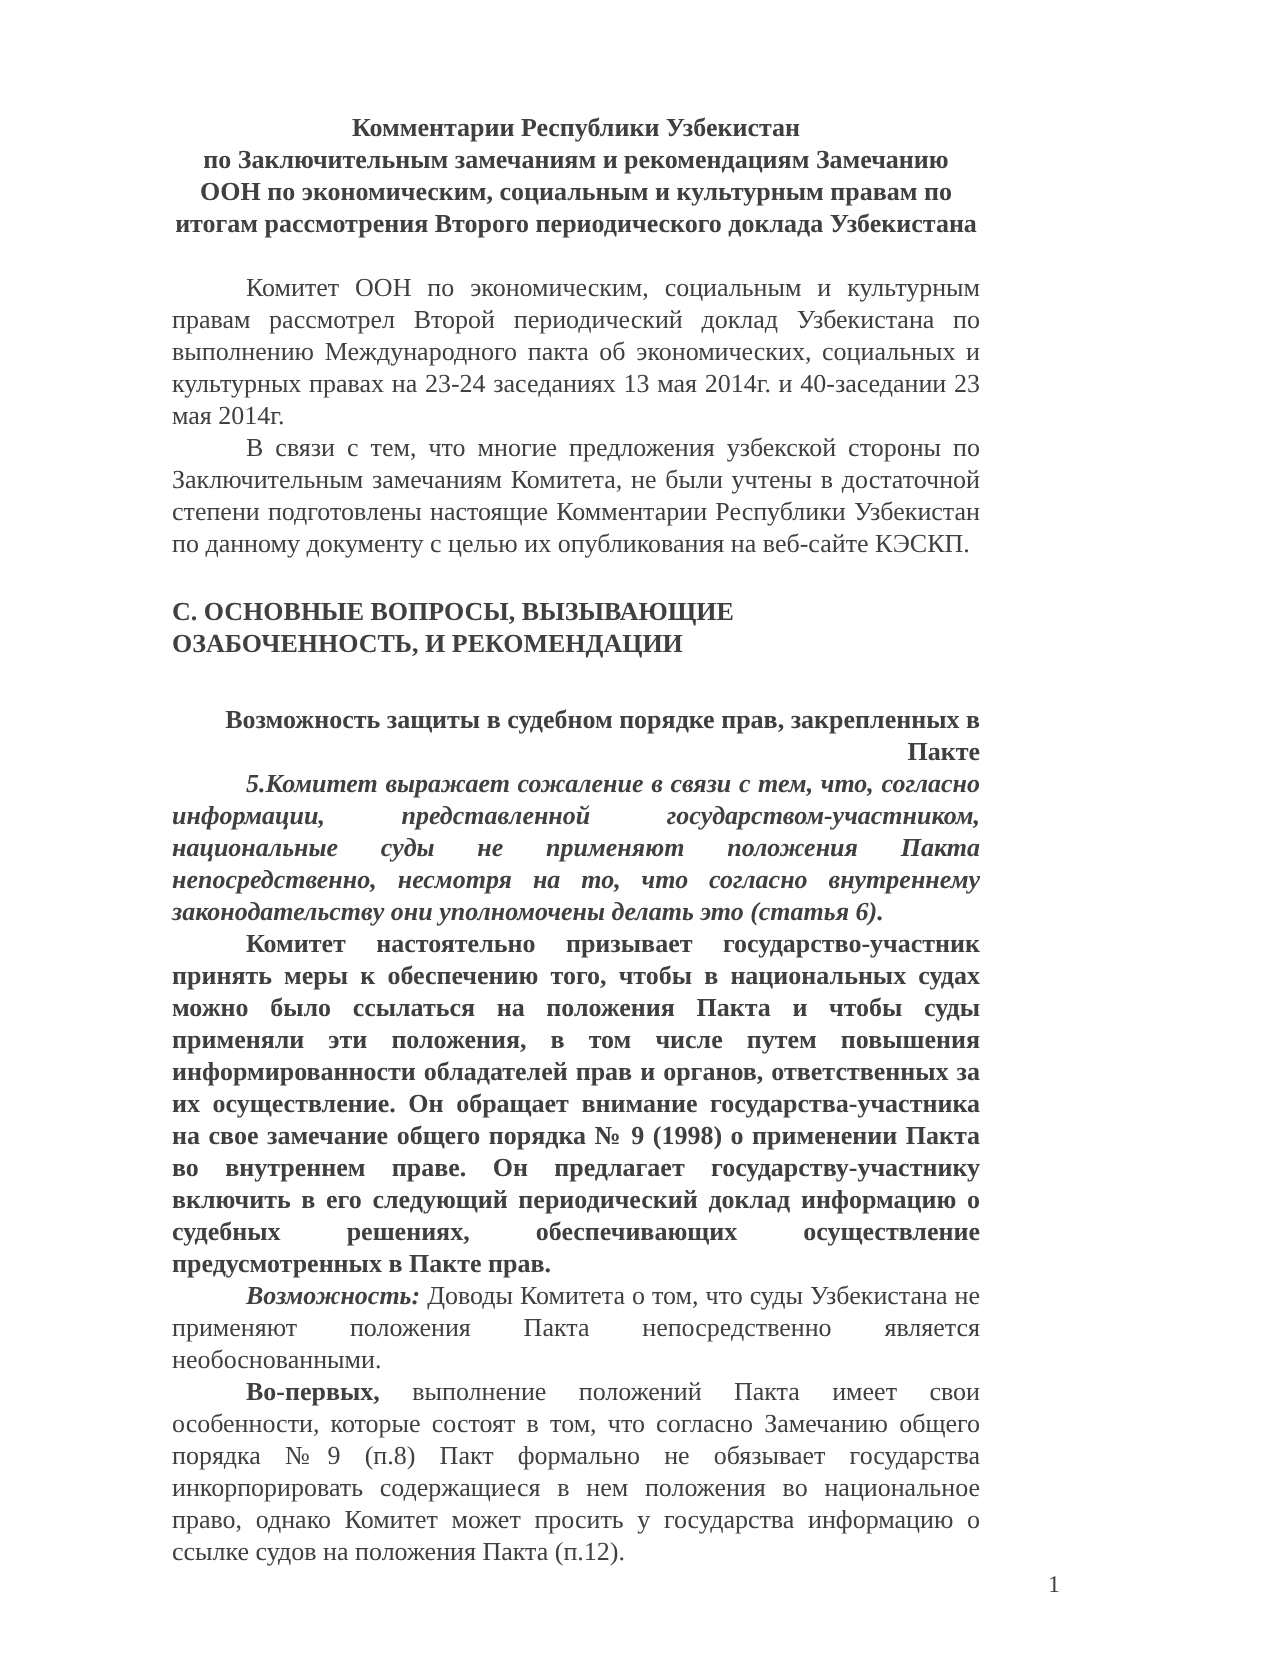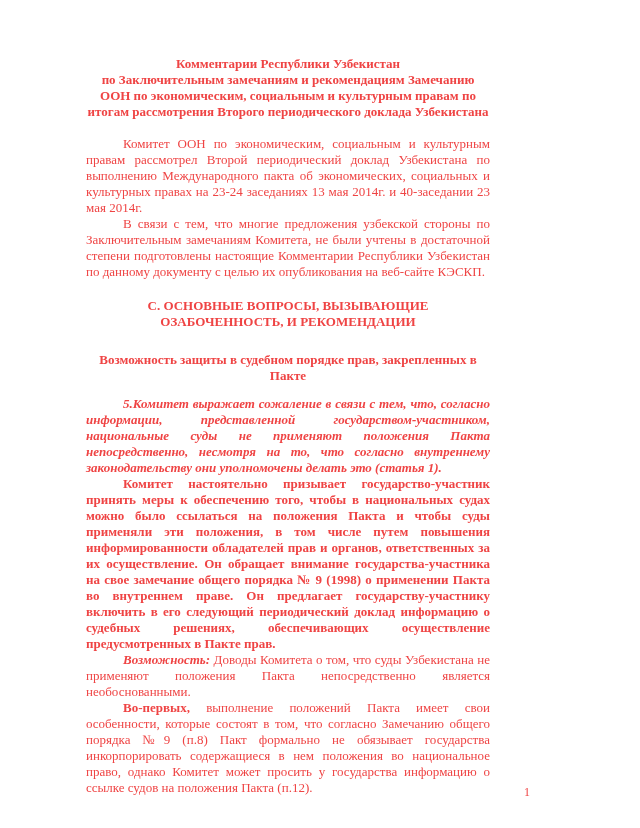--- a/index.html
+++ b/index.html
@@ -5,42 +5,41 @@
   * { box-sizing: border-box; }
   html, body {
     margin: 0;
     padding: 0;
     background: #ffffff;
   }
   .page {
     width: 572px;
     height: 828px;
     background: #ffffff;
-    color: #ef4444;
+    color: #404040;
     font-family: "Liberation Serif", "DejaVu Serif", serif;
     font-size: 13px;
     line-height: 16px;
     padding: 56px 82px 24px 86px;
     position: relative;
     overflow: hidden;
   }
   .doc-title {
     text-align: center;
     font-weight: bold;
     margin: 0 0 16px 0;
   }
   .section-heading {
-    text-align: center;
     font-weight: bold;
     margin: 18px 0 0 0;
   }
   .subsection-heading {
-    text-align: center;
+    text-align: right;
     font-weight: bold;
-    margin: 22px 0 12px 0;
+    margin: 22px 0 0 0;
   }
   p.body {
     margin: 0;
     text-align: justify;
     text-indent: 37px;
   }
   .mt { margin-top: 18px; }
   .mt-lg { margin-top: 22px; }
   .bold { font-weight: bold; margin-top: 27px; }
   .bold-italic { font-weight: bold; font-style: italic; }
@@ -62,21 +61,21 @@
   </div>
 
   <p class="body">Комитет ООН по экономическим, социальным и культурным правам рассмотрел Второй периодический доклад Узбекистана по выполнению Международного пакта об экономических, социальных и культурных правах на 23-24 заседаниях 13 мая 2014г. и 40-заседании 23 мая 2014г.</p>
 
   <p class="body">В связи с тем, что многие предложения узбекской стороны по Заключительным замечаниям Комитета, не были учтены в достаточной степени подготовлены настоящие Комментарии Республики Узбекистан по данному документу с целью их опубликования на веб-сайте КЭСКП.</p>
 
   <p class="section-heading">С. ОСНОВНЫЕ ВОПРОСЫ, ВЫЗЫВАЮЩИЕ ОЗАБОЧЕННОСТЬ, И РЕКОМЕНДАЦИИ</p>
 
   <p class="subsection-heading">Возможность защиты в судебном порядке прав, закрепленных в Пакте</p>
 
-  <p class="body bold-italic mt-lg">5.Комитет выражает сожаление в связи с тем, что, согласно информации, представленной государством-участником, национальные суды не применяют положения Пакта непосредственно, несмотря на то, что согласно внутреннему законодательству они уполномочены делать это (статья 1).</p>
+  <p class="body bold-italic mt-lg">5.Комитет выражает сожаление в связи с тем, что, согласно информации, представленной государством-участником, национальные суды не применяют положения Пакта непосредственно, несмотря на то, что согласно внутреннему законодательству они уполномочены делать это (статья 6).</p>
 
   <p class="body bold">Комитет настоятельно призывает государство-участник принять меры к обеспечению того, чтобы в национальных судах можно было ссылаться на положения Пакта и чтобы суды применяли эти положения, в том числе путем повышения информированности обладателей прав и органов, ответственных за их осуществление. Он обращает внимание государства-участника на свое замечание общего порядка № 9 (1998) о применении Пакта во внутреннем праве. Он предлагает государству-участнику включить в его следующий периодический доклад информацию о судебных решениях, обеспечивающих осуществление предусмотренных в Пакте прав.</p>
 
   <p class="body mt">
     <span class="bold-italic">Возможность:</span><span> Доводы Комитета о том, что суды Узбекистана не применяют положения Пакта непосредственно является необоснованными.</span>
   </p>
 
   <p class="body">
     <span class="bold">Во-первых,</span><span> выполнение положений Пакта имеет свои особенности, которые состоят в том, что согласно Замечанию общего порядка №9 (п.8) Пакт формально не обязывает государства инкорпорировать содержащиеся в нем положения во национальное право, однако Комитет может просить у государства информацию о ссылке судов на положения Пакта (п.12).</span>
   </p>

